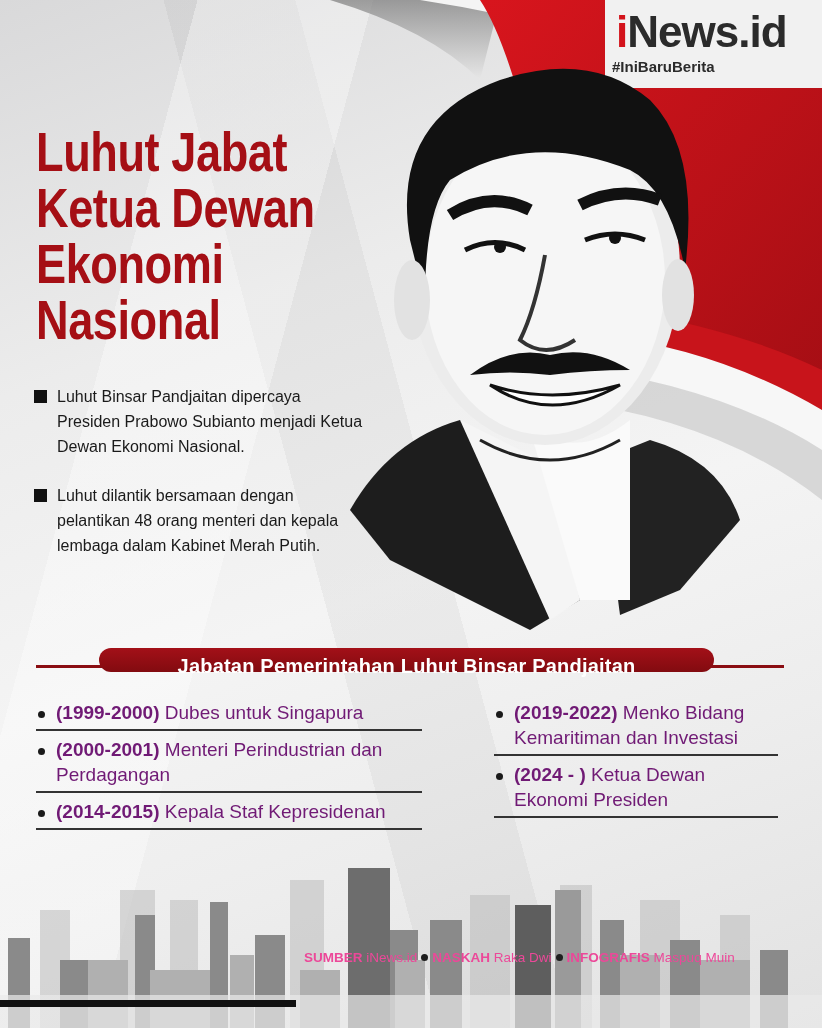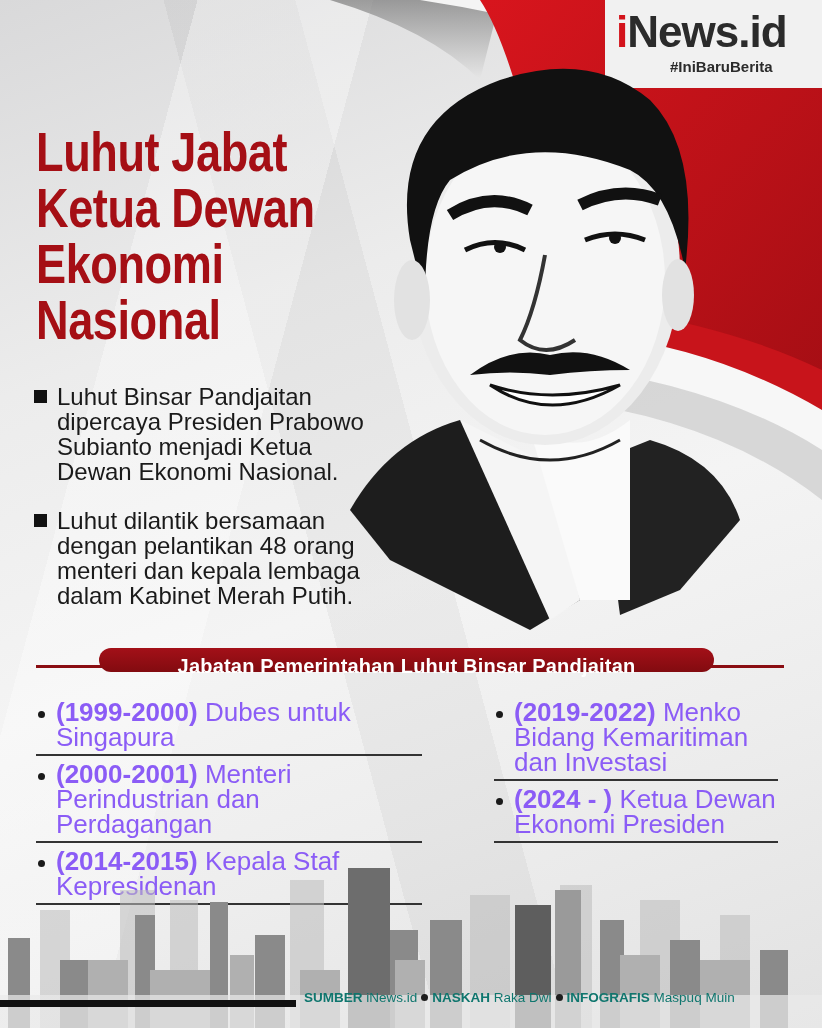--- a/index.html
+++ b/index.html
@@ -22,62 +22,62 @@
     position: absolute; left: 605px; top: 0; width: 217px; height: 88px;
     background: #f1f1f1; border-bottom-left-radius: 6px;
   }
   .logo {
     position: absolute; left: 616px; top: 10px;
     font-family: "Liberation Sans", sans-serif; font-weight: 700;
     font-size: 44px; letter-spacing: -1px; color: #2b2b2b; line-height: 1;
   }
   .logo .i { color: #d3131b; }
   .tagline {
-    position: absolute; left: 670px; top: 58px; font-weight: 700;
+    position: absolute; left: 612px; top: 58px; font-weight: 700;
     font-size: 15px; color: #2b2b2b;
   }
   
   .headline {
     position: absolute; left: 36px; top: 124px; width: 340px;
     font-family: "Liberation Sans", sans-serif; font-weight: 700;
     color: #a50f15; font-size: 55px; line-height: 56px;
     transform: scaleX(0.82); transform-origin: left top;
     letter-spacing: -0.5px; white-space: nowrap;
   }
   
   .summary { position: absolute; left: 34px; top: 384px; width: 330px; }
   .sum-item { display: flex; margin-bottom: 24px; }
   .sq { width: 13px; height: 13px; background: #111; margin-top: 6px; margin-right: 10px; flex: 0 0 13px; }
-  .sum-text { font-size: 24px; line-height: 25px; color: #1a1a1a; }
+  .sum-text { font-size: 16px; line-height: 25px; color: #1a1a1a; }
   
   .portrait { position: absolute; left: 330px; top: 40px; width: 420px; height: 600px; pointer-events: none; }
   
   .sec-line { position: absolute; top: 665px; height: 3px; background: #8a0d12; }
   .sec-title {
     position: absolute; left: 99px; top: 648px; width: 615px; height: 24px;
     background: linear-gradient(#a31018, #820b10); border-radius: 16px;
     color: #fff; font-weight: 700; font-size: 20px; line-height: 36px; text-align: center;
     letter-spacing: 0.2px;
   }
   
   .col { position: absolute; }
   .col-left { left: 36px; top: 700px; width: 386px; }
   .col-right { left: 494px; top: 700px; width: 284px; }
   .pos-item { position: relative; padding-left: 20px; padding-bottom: 4px; margin-bottom: 6px; border-bottom: 2px solid #333; }
   .pos-item::before {
     content: ""; position: absolute; left: 2px; top: 11px; width: 7px; height: 7px; border-radius: 50%; background: #1a1a1a;
   }
-  .pos-text { font-size: 26px; line-height: 25px; color: #8b5cf6; }
+  .pos-text { font-size: 19px; line-height: 25px; color: #701a75; }
   .pos-year { font-weight: 700; }
   
   .skyline { position: absolute; left: 0; top: 860px; width: 822px; height: 168px; pointer-events: none; }
   
   .footer-bar { position: absolute; left: 0; top: 1000px; width: 296px; height: 7px; background: #111; }
   .footer {
-    position: absolute; left: 304px; top: 990px; font-size: 13.5px; color: #0f766e; white-space: nowrap;
+    position: absolute; left: 304px; top: 950px; font-size: 13.5px; color: #ec4899; white-space: nowrap;
   }
   .footer b { font-weight: 700; }
   .dot { display: inline-block; width: 7px; height: 7px; border-radius: 50%; background: #1e1e1e; margin: 0 4px 1px 4px; }
 </style>
 </head>
 <body>
 
 <div class="facets"></div>
 
 <svg class="swoosh" viewBox="0 0 822 660">

